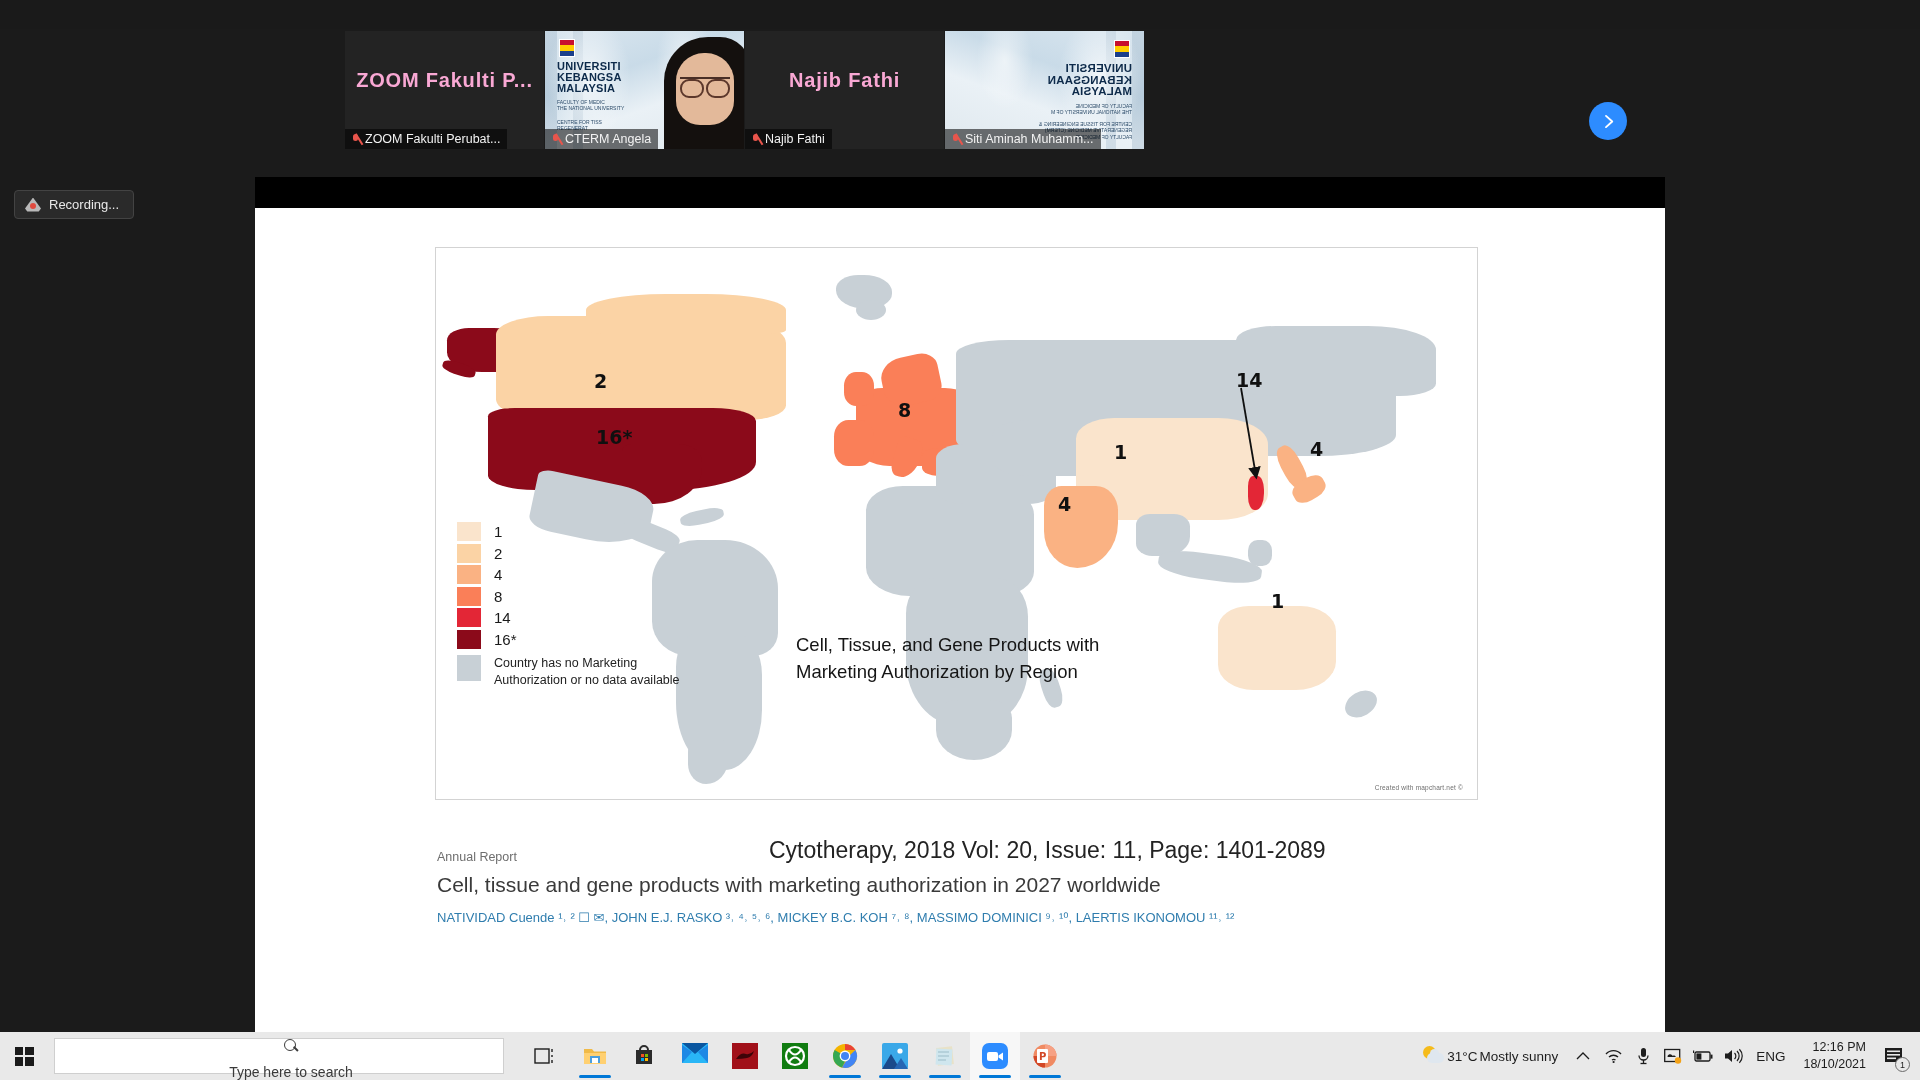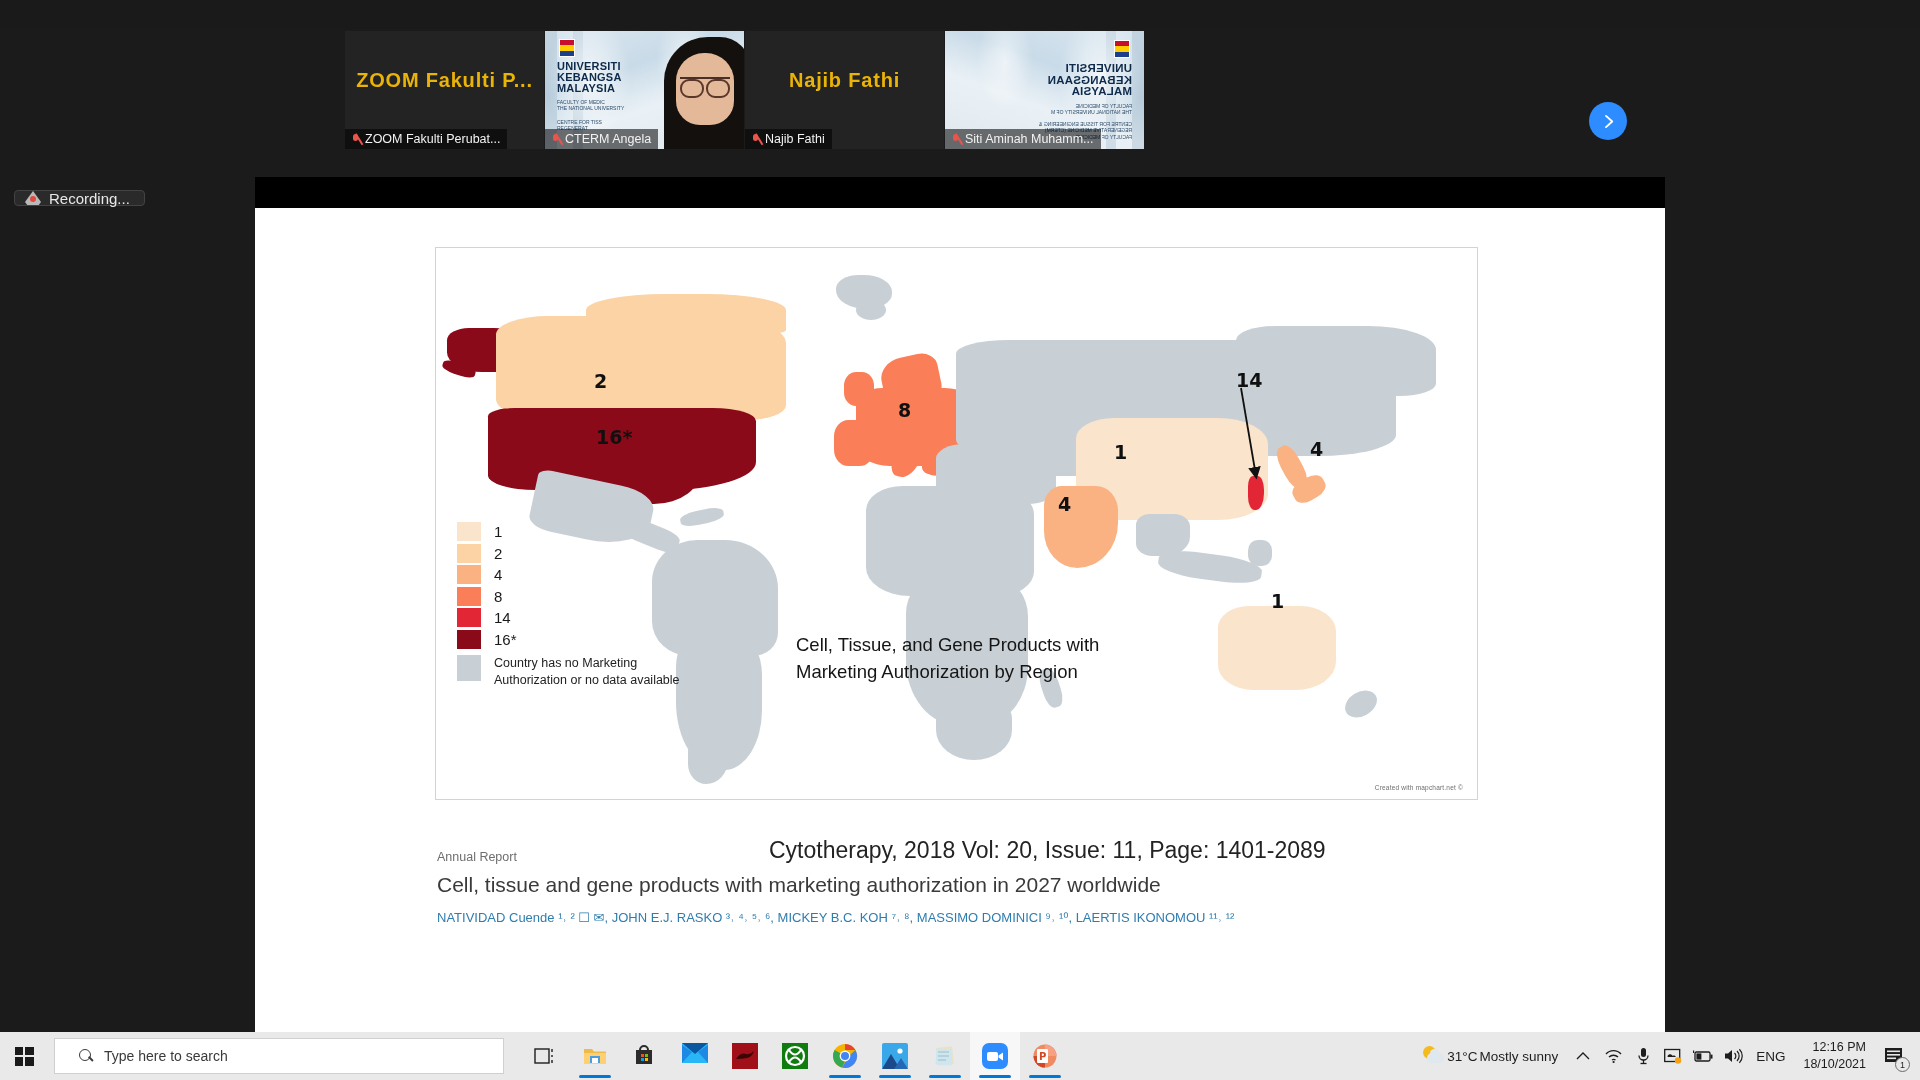--- a/index.html
+++ b/index.html
@@ -72,21 +72,21 @@
     width: 5px; height: 7px; border-radius: 3px; background: #e8554c;
   }
   .mic-off::after {
     content: ""; position: absolute; left: 0px; top: 0px;
     width: 13px; height: 1.6px; background: #e8554c;
     transform: rotate(58deg); transform-origin: 3px 6px;
   }
   .tile-big-name {
     position: absolute; left: 0; top: 0; width: 100%; height: 98px;
     display: flex; align-items: center; justify-content: center;
-    color: #eab308; font-size: 20px; font-weight: bold; letter-spacing: .8px;
+    color: #f9a8d4; font-size: 20px; font-weight: bold; letter-spacing: .8px;
     text-align: center; padding: 0 6px;
   }
   .tile-video { position: absolute; inset: 0; }
 
   
   .ukm {
     position: absolute; inset: 0;
     background:
       linear-gradient(160deg,#dbe7f0 0%, #c9dbe8 35%, #eaf1f6 60%, #dfe8ee 100%);
   }
@@ -166,24 +166,24 @@
   .strip-next {
     position: absolute; left: 1589px; top: 73px; width: 38px; height: 38px;
     border-radius: 50%; background: #2d8cff;
     display: flex; align-items: center; justify-content: center;
   }
   .strip-next svg { width: 15px; height: 15px; }
 
   
   .recording {
     position: absolute; left: 14px; top: 161px;
-    height: 16px; display: flex; align-items: center; gap: 8px;
+    height: 29px; display: flex; align-items: center; gap: 8px;
     padding: 0 14px 0 10px;
     background: #2a2a2a; border: 1px solid #434343; border-radius: 4px;
-    color: #e8e8e8; font-size: 15px;
+    color: #e8e8e8; font-size: 13px;
   }
   .rec-dot {
     width: 16px; height: 14px; position: relative;
     background: #b9b9b9;
     clip-path: polygon(50% 0, 100% 78%, 86% 100%, 14% 100%, 0 78%);
   }
   .rec-dot::after {
     content: ""; position: absolute; left: 5px; top: 5px;
     width: 6px; height: 6px; border-radius: 50%; background: #e04a3f;
   }
@@ -260,21 +260,21 @@
     width: 48px; height: 48px; display: flex; align-items: center; justify-content: center;
   }
   .win-logo {
     width: 19px; height: 19px;
     display: grid; grid-template-columns: 1fr 1fr; grid-template-rows: 1fr 1fr; gap: 2px;
   }
   .win-logo i { background: #1a1a1a; display: block; }
   .search-box {
     width: 450px; height: 36px; margin-left: 6px;
     background: #fff; border: 1px solid #cfcfcf;
-    display: flex; align-items: center; gap: 10px; padding-left: 24px;
+    display: flex; align-items: center; gap: 10px; padding-left: 24px; flex-direction: column;
   }
   .search-box .mag { width: 15px; height: 15px; position: relative; flex: 0 0 auto; }
   .search-box .mag::before {
     content: ""; position: absolute; left: 0; top: 0;
     width: 10px; height: 10px; border: 1.5px solid #3c3c3c; border-radius: 50%;
   }
   .search-box .mag::after {
     content: ""; position: absolute; left: 9px; top: 9px;
     width: 6px; height: 1.5px; background: #3c3c3c; transform: rotate(45deg);
   }

